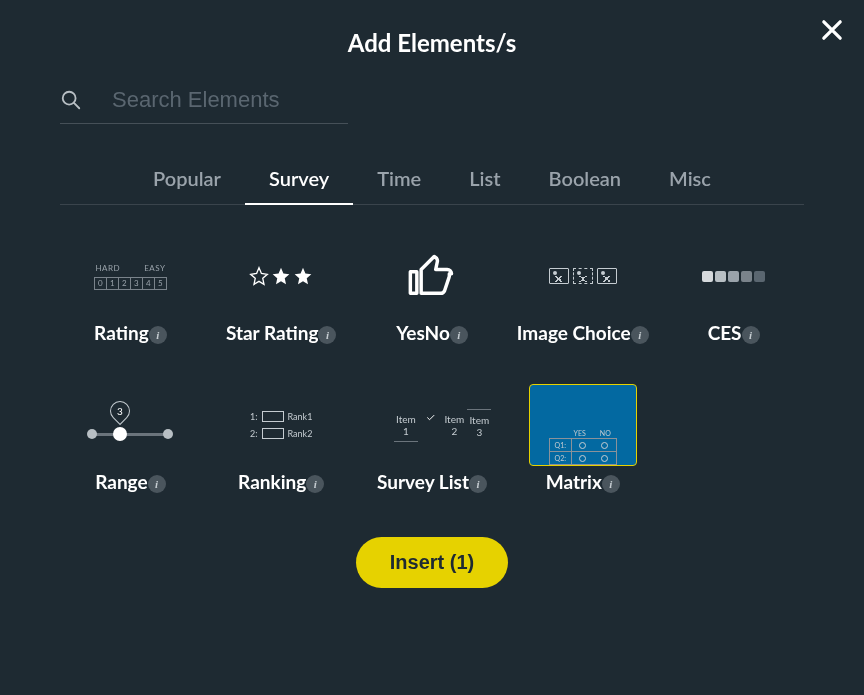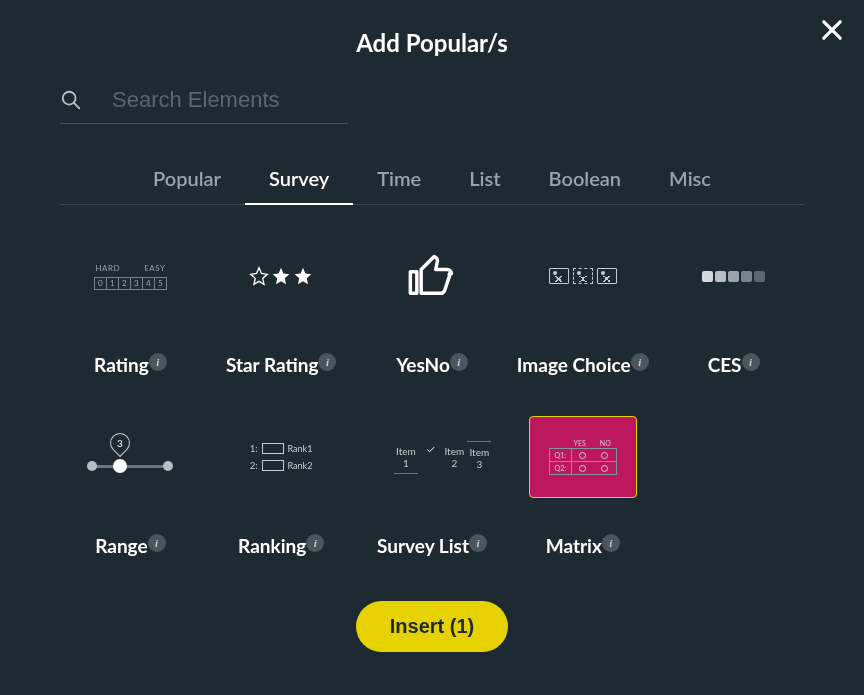--- a/index.html
+++ b/index.html
@@ -86,27 +86,28 @@
   .thumb {
     width: 108px;
     height: 82px;
     border-radius: 4px;
     display: flex;
     align-items: center;
     justify-content: center;
     position: relative;
   }
   .thumb.selected {
-    background: #be185d;
+    background: #0369a1;
     border: 1.5px solid #e6d200;
+    align-items: flex-end;
   }
   .card-label-row {
-    margin-top: 36px;
-    display: flex;
-    align-items: flex-start;
+    margin-top: 4px;
+    display: flex;
+    align-items: flex-end;
   }
   .card-label {
     font-size: 19px;
     font-weight: 700;
     color: #fff;
   }
   .info-badge {
     width: 18px; height: 18px;
     border-radius: 50%;
     background: #4a555d;
@@ -198,21 +199,21 @@
 </style>
 </head>
 <body>
 
 <div class="close-btn">
   <svg viewBox="0 0 24 24">
       <path d="M5 5 L19 19 M19 5 L5 19" stroke="#fff" stroke-width="2.8" stroke-linecap="round"></path>
     </svg>
 </div>
 
-<div class="title">Add Popular/s</div>
+<div class="title">Add Elements/s</div>
 
 <div class="search-wrap">
   <svg class="search-icon" viewBox="0 0 24 24">
     <circle cx="10" cy="10" r="7" stroke="#b8bfc4" stroke-width="2" fill="none"></circle>
     <line x1="15.2" y1="15.2" x2="21" y2="21" stroke="#b8bfc4" stroke-width="2" stroke-linecap="round"></line>
   </svg>
   <input class="search-input" placeholder="Search Elements" style="">
 </div>
 
 <div class="tabs">

